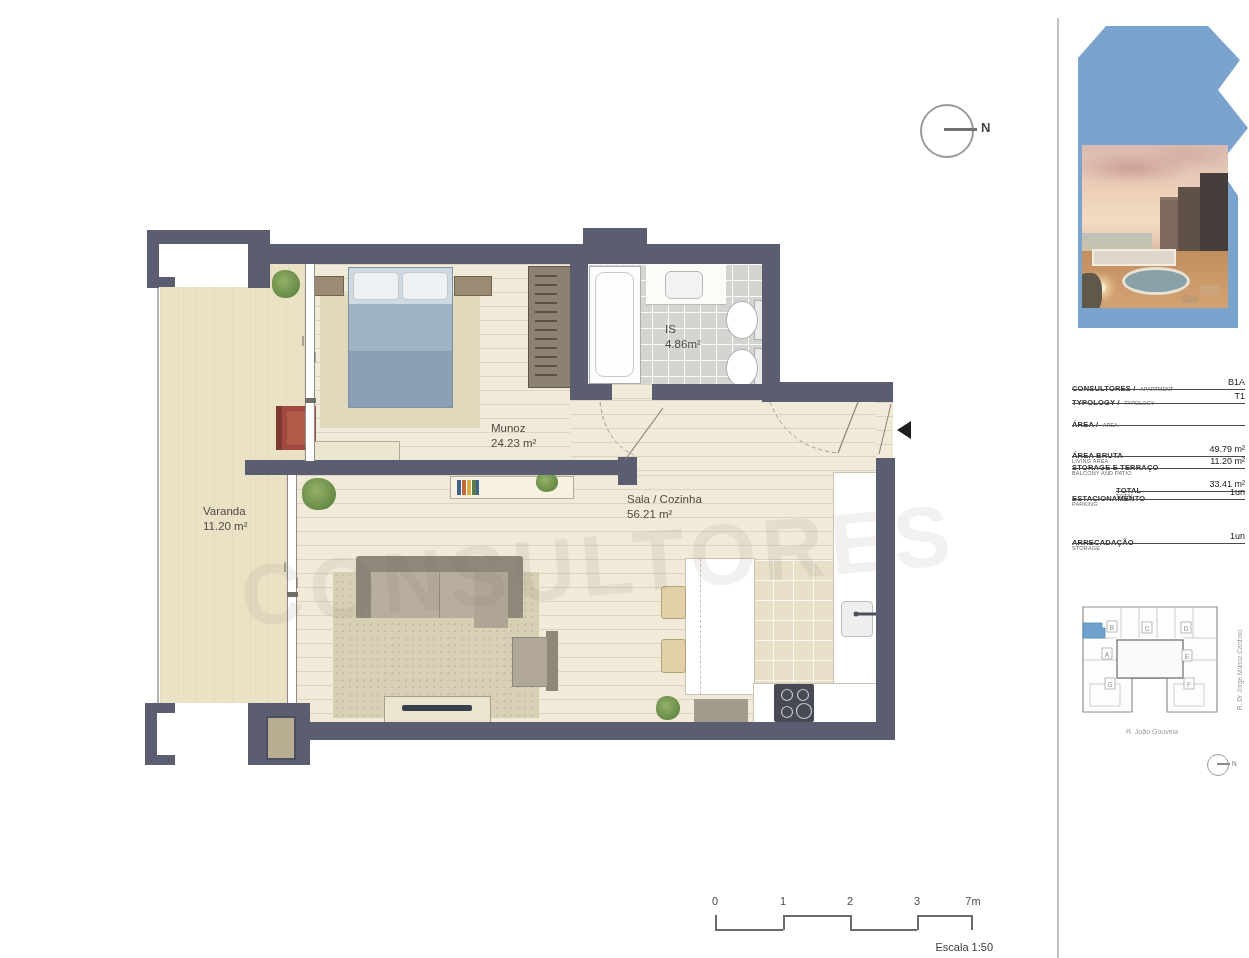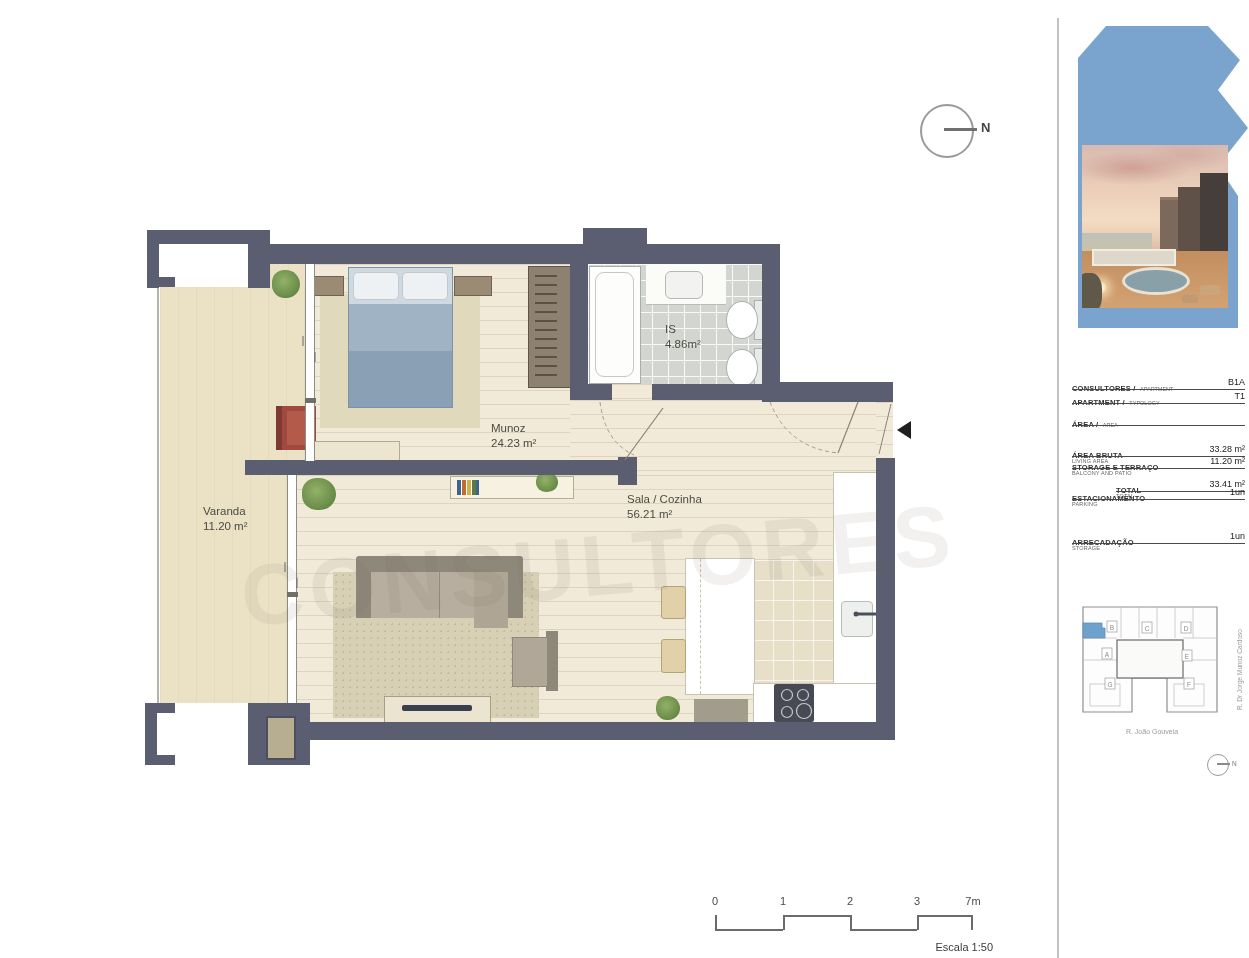--- a/index.html
+++ b/index.html
@@ -230,34 +230,34 @@
 </div>
 
 <div>
   <div class="trow" style="top:377px">
     <span class="lbl">CONSULTORES /</span>
     <span class="eni">APARTMENT</span>
     <span class="val">B1A</span>
     <div class="rule"></div>
   </div>
   <div class="trow" style="top:391px">
-    <span class="lbl">APARTMENT /</span>
+    <span class="lbl">TYPOLOGY /</span>
     <span class="eni">TYPOLOGY</span>
     <span class="val">T1</span>
     <div class="rule"></div>
   </div>
   <div class="trow" style="top:413px">
     <span class="lbl">ÁREA /</span>
     <span class="eni">AREA</span>
     <span class="val"></span>
     <div class="rule"></div>
   </div>
   <div class="trow" style="top:444px">
     <span class="lbl">ÁREA BRUTA</span>
-    <span class="val">33.28 m²</span>
+    <span class="val">49.79 m²</span>
     <div class="rule"></div>
     <div class="en">LIVING AREA</div>
   </div>
   <div class="trow" style="top:456px">
     <span class="lbl">STORAGE E TERRAÇO</span>
     <span class="val">11.20 m²</span>
     <div class="rule"></div>
     <div class="en">BALCONY AND PATIO</div>
   </div>
   <div class="trow total" style="top:479px">

